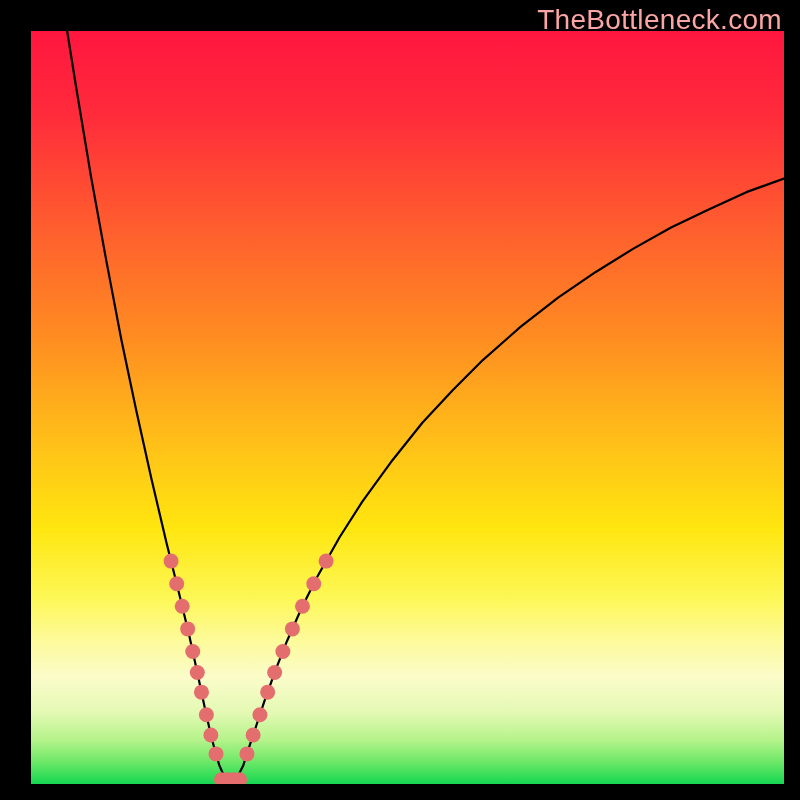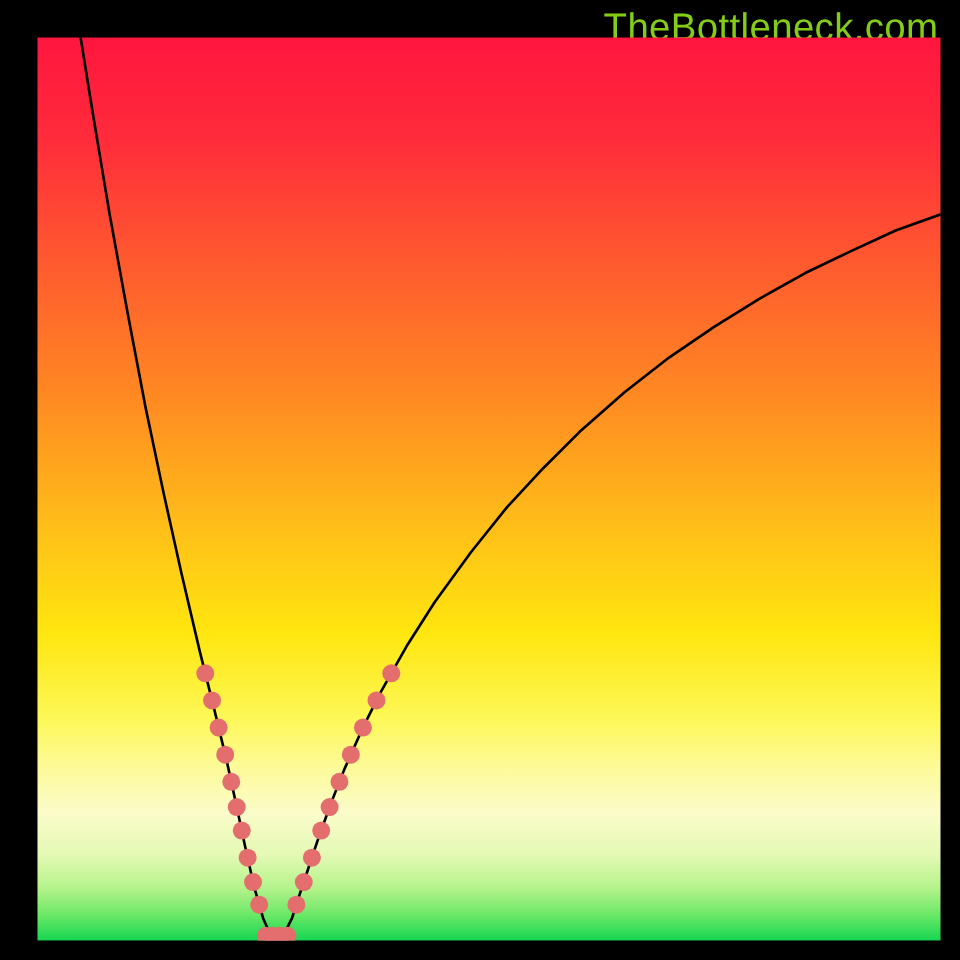--- a/index.html
+++ b/index.html
@@ -35,22 +35,22 @@
     position: absolute;
     left: 0;
     top: 0;
     width: 753px;
     height: 753px;
   }
   .watermark {
     position: absolute;
     top: 4px;
     right: 18px;
-    color: #84cc16;
-    font-size: 32px;
+    color: #fca5a5;
+    font-size: 28px;
     letter-spacing: 0.3px;
   }
 </style>
 </head>
 <body>
 
 <div class="frame" style="left:0;top:0;width:800px;height:800px;"></div>
 
 <div class="watermark">TheBottleneck.com</div>
 

